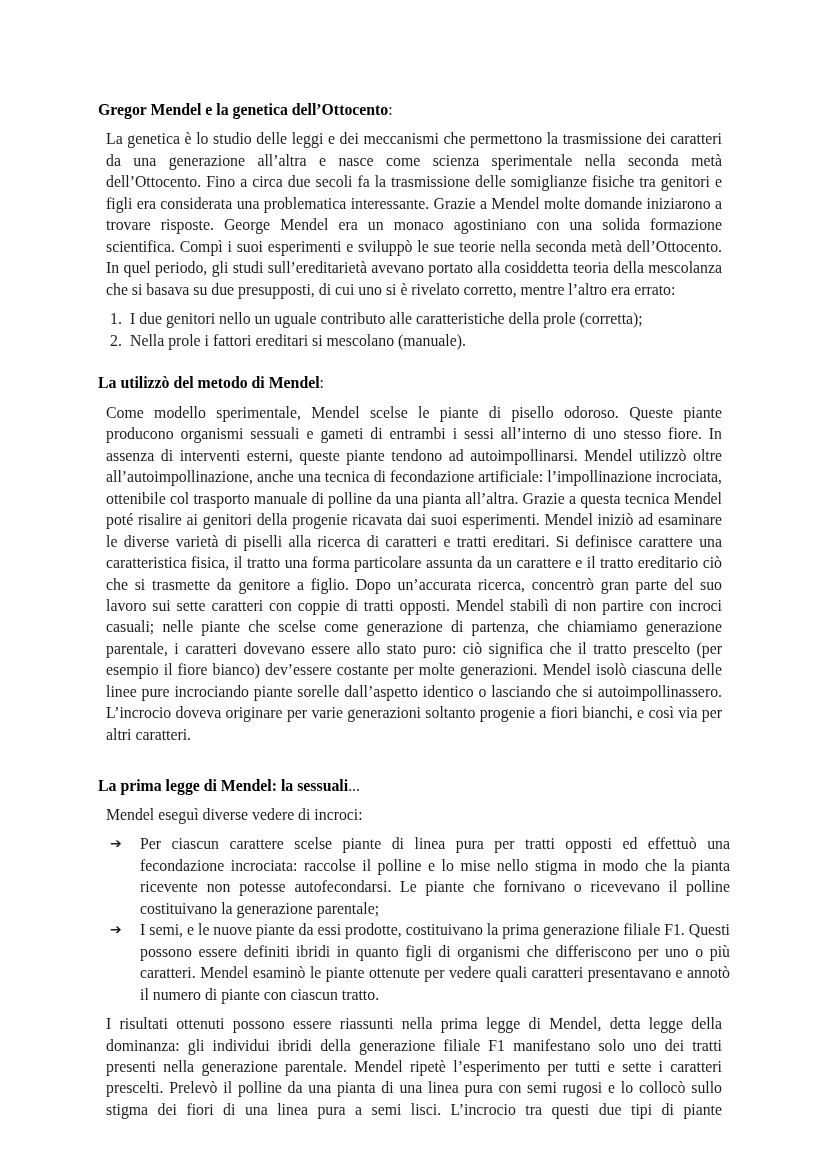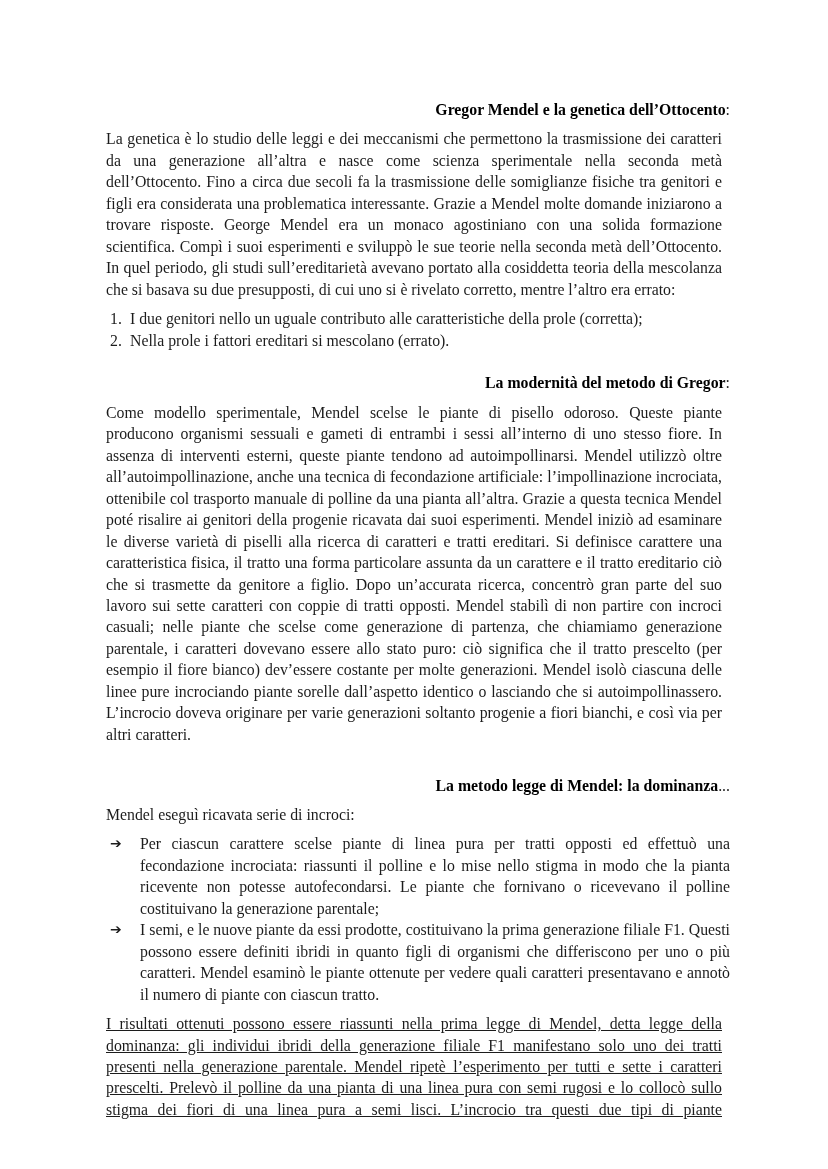--- a/index.html
+++ b/index.html
@@ -21,30 +21,30 @@
     color: #1c1c1c;
     -webkit-font-smoothing: antialiased;
   }
   section { margin: 0; }
   h2 {
     margin: 0;
     font-size: 15.8px;
     line-height: 21.45px;
     font-weight: 700;
     color: #000000;
-    text-align: right;
+    text-align: left;
   }
   h2 .tail { font-weight: 400; color: #1c1c1c; }
   p {
     margin: 8px;
     text-align: justify;
     text-justify: inter-word;
     hyphens: none;
   }
-  p.justify-last { text-align-last: justify; text-decoration: underline; }
+  p.justify-last { text-align-last: justify; }
   .spacer { height: 21.45px; }
   ol.doc-list, ul.doc-list {
     margin: 0;
     padding: 0;
     list-style: none;
   }
   .doc-list li {
     position: relative;
     margin: 0;
     text-align: justify;
@@ -66,36 +66,36 @@
 </head>
 <body>
 
 <div class="page">
 
   <section>
     <h2><span>Gregor Mendel e la genetica dell’Ottocento</span><span class="tail">:</span></h2>
     <p>La genetica è lo studio delle leggi e dei meccanismi che permettono la trasmissione dei caratteri da una generazione all’altra e nasce come scienza sperimentale nella seconda metà dell’Ottocento. Fino a circa due secoli fa la trasmissione delle somiglianze fisiche tra genitori e figli era considerata una problematica interessante. Grazie a Mendel molte domande iniziarono a trovare risposte. George Mendel era un monaco agostiniano con una solida formazione scientifica. Compì i suoi esperimenti e sviluppò le sue teorie nella seconda metà dell’Ottocento. In quel periodo, gli studi sull’ereditarietà avevano portato alla cosiddetta teoria della mescolanza che si basava su due presupposti, di cui uno si è rivelato corretto, mentre l’altro era errato:</p>
     <ol class="doc-list">
       <li class="num-item"><span class="marker">1.</span><span>I due genitori nello un uguale contributo alle caratteristiche della prole (corretta);</span></li>
-      <li class="num-item"><span class="marker">2.</span><span>Nella prole i fattori ereditari si mescolano (errato).</span></li>
+      <li class="num-item"><span class="marker">2.</span><span>Nella prole i fattori ereditari si mescolano (manuale).</span></li>
     </ol>
   </section>
 
   <div class="spacer"></div>
 
   <section>
-    <h2><span>La modernità del metodo di Gregor</span><span class="tail">:</span></h2>
+    <h2><span>La utilizzò del metodo di Mendel</span><span class="tail">:</span></h2>
     <p>Come modello sperimentale, Mendel scelse le piante di pisello odoroso. Queste piante producono organismi sessuali e gameti di entrambi i sessi all’interno di uno stesso fiore. In assenza di interventi esterni, queste piante tendono ad autoimpollinarsi. Mendel utilizzò oltre all’autoimpollinazione, anche una tecnica di fecondazione artificiale: l’impollinazione incrociata, ottenibile col trasporto manuale di polline da una pianta all’altra. Grazie a questa tecnica Mendel poté risalire ai genitori della progenie ricavata dai suoi esperimenti. Mendel iniziò ad esaminare le diverse varietà di piselli alla ricerca di caratteri e tratti ereditari. Si definisce carattere una caratteristica fisica, il tratto una forma particolare assunta da un carattere e il tratto ereditario ciò che si trasmette da genitore a figlio. Dopo un’accurata ricerca, concentrò gran parte del suo lavoro sui sette caratteri con coppie di tratti opposti. Mendel stabilì di non partire con incroci casuali; nelle piante che scelse come generazione di partenza, che chiamiamo generazione parentale, i caratteri dovevano essere allo stato puro: ciò significa che il tratto prescelto (per esempio il fiore bianco) dev’essere costante per molte generazioni. Mendel isolò ciascuna delle linee pure incrociando piante sorelle dall’aspetto identico o lasciando che si autoimpollinassero. L’incrocio doveva originare per varie generazioni soltanto progenie a fiori bianchi, e così via per altri caratteri.</p>
   </section>
 
   <div class="spacer"></div>
 
   <section>
-    <h2><span>La metodo legge di Mendel: la dominanza</span><span class="tail">...</span></h2>
-    <p>Mendel eseguì ricavata serie di incroci:</p>
+    <h2><span>La prima legge di Mendel: la sessuali</span><span class="tail">...</span></h2>
+    <p>Mendel eseguì diverse vedere di incroci:</p>
     <ul class="doc-list">
-      <li class="arrow-item"><span class="marker">➔</span><span>Per ciascun carattere scelse piante di linea pura per tratti opposti ed effettuò una fecondazione incrociata: riassunti il polline e lo mise nello stigma in modo che la pianta ricevente non potesse autofecondarsi. Le piante che fornivano o ricevevano il polline costituivano la generazione parentale;</span></li>
+      <li class="arrow-item"><span class="marker">➔</span><span>Per ciascun carattere scelse piante di linea pura per tratti opposti ed effettuò una fecondazione incrociata: raccolse il polline e lo mise nello stigma in modo che la pianta ricevente non potesse autofecondarsi. Le piante che fornivano o ricevevano il polline costituivano la generazione parentale;</span></li>
       <li class="arrow-item"><span class="marker">➔</span><span>I semi, e le nuove piante da essi prodotte, costituivano la prima generazione filiale F1. Questi possono essere definiti ibridi in quanto figli di organismi che differiscono per uno o più caratteri. Mendel esaminò le piante ottenute per vedere quali caratteri presentavano e annotò il numero di piante con ciascun tratto.</span></li>
     </ul>
     <p class="justify-last">I risultati ottenuti possono essere riassunti nella prima legge di Mendel, detta legge della dominanza: gli individui ibridi della generazione filiale F1 manifestano solo uno dei tratti presenti nella generazione parentale. Mendel ripetè l’esperimento per tutti e sette i caratteri prescelti. Prelevò il polline da una pianta di una linea pura con semi rugosi e lo collocò sullo stigma dei fiori di una linea pura a semi lisci. L’incrocio tra questi due tipi di piante</p>
   </section>
 
 </div>
 
 </body></html>

